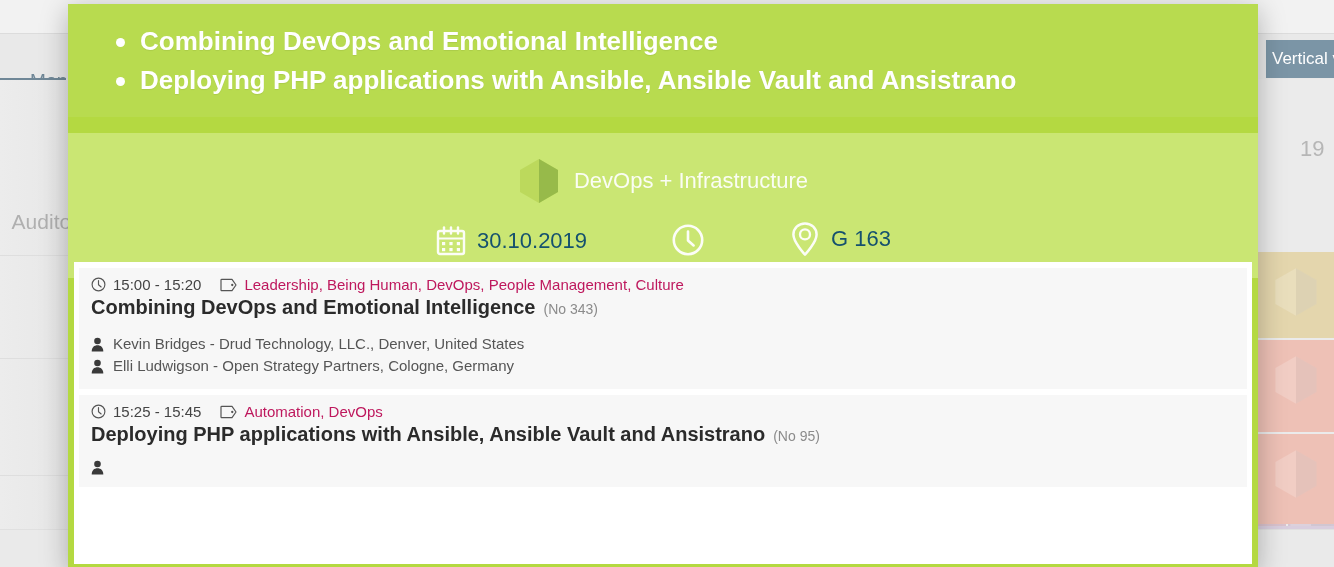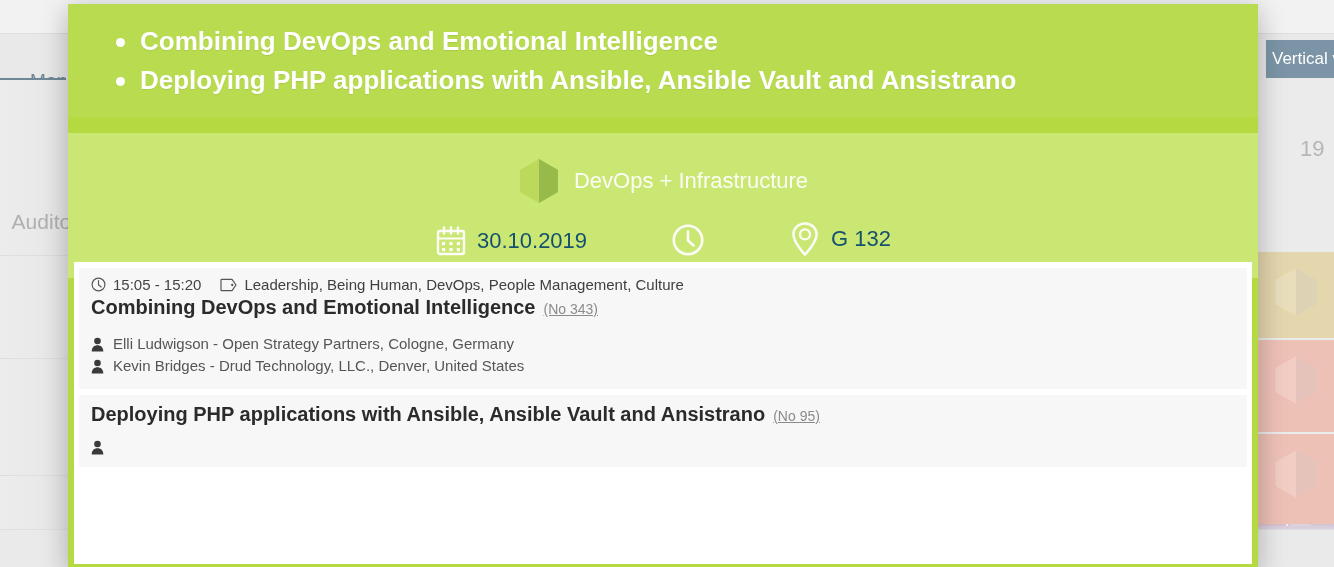--- a/index.html
+++ b/index.html
@@ -146,30 +146,30 @@
     margin-bottom: 6px;
   }
   .sess-top {
     display: flex; align-items: center;
     gap: 7px;
     font-size: 15px; color: #555;
     white-space: nowrap;
     margin-bottom: 3px;
   }
   .sess-top .time { color: #444; }
-  .sess-top .tags { color: #404040; }
+  .sess-top .tags { color: #be185d; }
   .sess-title-row {
     display: flex; align-items: baseline; gap: 8px;
     margin-bottom: 14px;
   }
   .sess-title {
     font-size: 20px; font-weight: bold; color: #2b2b2b;
     white-space: nowrap;
   }
-  .sess-no { font-size: 14px; color: #8b8b8b; text-decoration: underline; }
+  .sess-no { font-size: 14px; color: #8b8b8b; }
   .speaker {
     display: flex; align-items: center; gap: 9px;
     font-size: 15px; color: #555;
     line-height: 22px;
     white-space: nowrap;
   }
   .ic { flex: 0 0 auto; display: inline-flex; }
 </style>
 </head>
 <body>
@@ -347,68 +347,85 @@
 
       <span class="meta-gap"></span>
 
       <span class="meta-item">
         <span class="ic">
           <svg width="32" height="36" viewBox="0 0 32 36">
             <path d="M16 2.4 C9.4 2.4 4.4 7.4 4.4 13.6 C4.4 21.4 16 33.6 16 33.6 C16 33.6 27.6 21.4 27.6 13.6 C27.6 7.4 22.6 2.4 16 2.4 Z" fill="none" stroke="#fff" stroke-width="2.5" stroke-linejoin="round"></path>
             <circle cx="16" cy="13.4" r="5" fill="none" stroke="#fff" stroke-width="2.3"></circle>
           </svg>
         </span>
-        <span class="lbl">G 132</span>
+        <span class="lbl">G 163</span>
       </span>
     </div>
   </div>
 
   <div class="popup-body" id="popup-body">
       <div class="session">
         <div class="sess-top">
           <span class="ic">
             <svg width="15" height="15" viewBox="0 0 34 34">
               <circle cx="17" cy="17" r="14.5" fill="none" stroke="#555" stroke-width="2.6"></circle>
               <path d="M17 8 L17 17.6 L23 22.6" fill="none" stroke="#555" stroke-width="2.6" stroke-linecap="round" stroke-linejoin="round"></path>
             </svg>
           </span>
-          <span class="time">15:05 - 15:20</span>
+          <span class="time">15:00 - 15:20</span>
           <span style="width:5px"></span>
           <span class="ic">
             <svg width="17" height="14" viewBox="0 0 34 26">
               <path d="M2 3.2 A1.6 1.6 0 0 1 3.6 1.6 L24 1.6 L32 13 L24 24.4 L3.6 24.4 A1.6 1.6 0 0 1 2 22.8 Z" fill="none" stroke="#555" stroke-width="2.4" stroke-linejoin="round"></path>
               <circle cx="24.5" cy="13" r="2.3" fill="#555"></circle>
             </svg>
           </span>
           <span class="tags">Leadership, Being Human, DevOps, People Management, Culture</span>
         </div>
         <div class="sess-title-row">
           <span class="sess-title">Combining DevOps and Emotional Intelligence</span>
           <span class="sess-no">(No 343)</span>
         </div>
         <div class="speaker">
           <span class="ic">
             <svg width="13" height="15" viewBox="0 0 26 30">
               <circle cx="13" cy="8" r="6.6" fill="#3a3a3a"></circle>
               <path d="M1.4 29 C1.4 20.4 6.6 16.4 13 16.4 C19.4 16.4 24.6 20.4 24.6 29 Z" fill="#3a3a3a"></path>
             </svg>
           </span>
-          <span>Elli Ludwigson - Open Strategy Partners, Cologne, Germany</span>
+          <span>Kevin Bridges - Drud Technology, LLC., Denver, United States</span>
         </div>
         <div class="speaker">
           <span class="ic">
             <svg width="13" height="15" viewBox="0 0 26 30">
               <circle cx="13" cy="8" r="6.6" fill="#3a3a3a"></circle>
               <path d="M1.4 29 C1.4 20.4 6.6 16.4 13 16.4 C19.4 16.4 24.6 20.4 24.6 29 Z" fill="#3a3a3a"></path>
             </svg>
           </span>
-          <span>Kevin Bridges - Drud Technology, LLC., Denver, United States</span>
+          <span>Elli Ludwigson - Open Strategy Partners, Cologne, Germany</span>
         </div>
       </div>
       <div class="session">
+        <div class="sess-top">
+          <span class="ic">
+            <svg width="15" height="15" viewBox="0 0 34 34">
+              <circle cx="17" cy="17" r="14.5" fill="none" stroke="#555" stroke-width="2.6"></circle>
+              <path d="M17 8 L17 17.6 L23 22.6" fill="none" stroke="#555" stroke-width="2.6" stroke-linecap="round" stroke-linejoin="round"></path>
+            </svg>
+          </span>
+          <span class="time">15:25 - 15:45</span>
+          <span style="width:5px"></span>
+          <span class="ic">
+            <svg width="17" height="14" viewBox="0 0 34 26">
+              <path d="M2 3.2 A1.6 1.6 0 0 1 3.6 1.6 L24 1.6 L32 13 L24 24.4 L3.6 24.4 A1.6 1.6 0 0 1 2 22.8 Z" fill="none" stroke="#555" stroke-width="2.4" stroke-linejoin="round"></path>
+              <circle cx="24.5" cy="13" r="2.3" fill="#555"></circle>
+            </svg>
+          </span>
+          <span class="tags">Automation, DevOps</span>
+        </div>
         <div class="sess-title-row">
           <span class="sess-title">Deploying PHP applications with Ansible, Ansible Vault and Ansistrano</span>
           <span class="sess-no">(No 95)</span>
         </div>
         <div class="speaker">
           <span class="ic">
             <svg width="13" height="15" viewBox="0 0 26 30">
               <circle cx="13" cy="8" r="6.6" fill="#3a3a3a"></circle>
               <path d="M1.4 29 C1.4 20.4 6.6 16.4 13 16.4 C19.4 16.4 24.6 20.4 24.6 29 Z" fill="#3a3a3a"></path>
             </svg>

